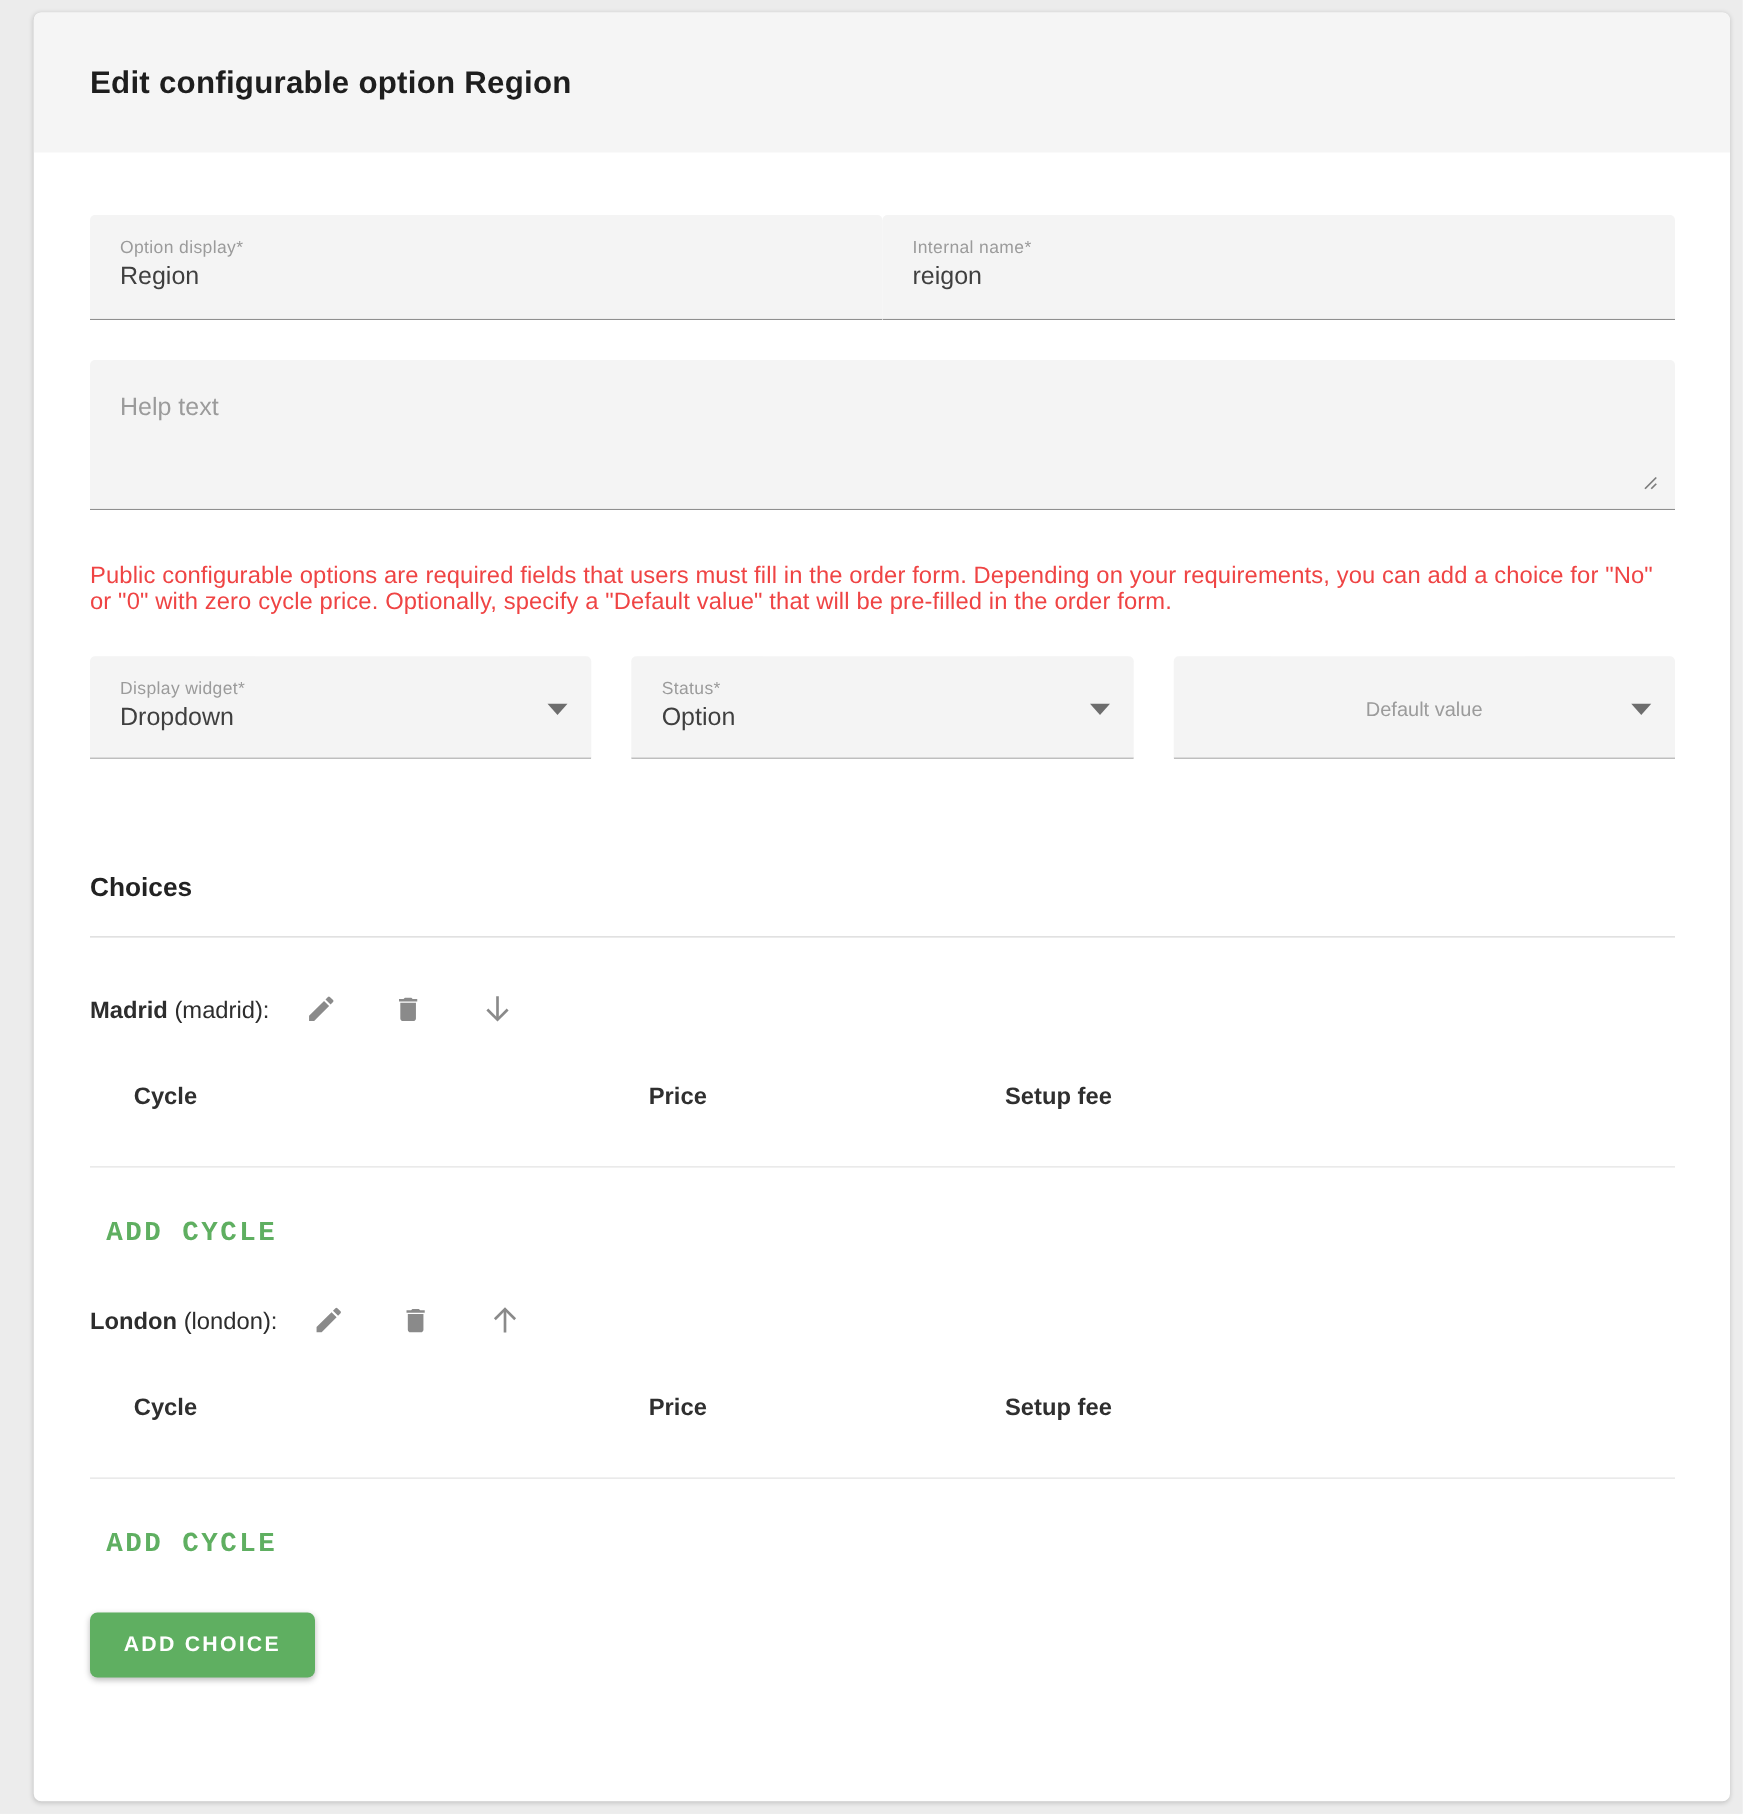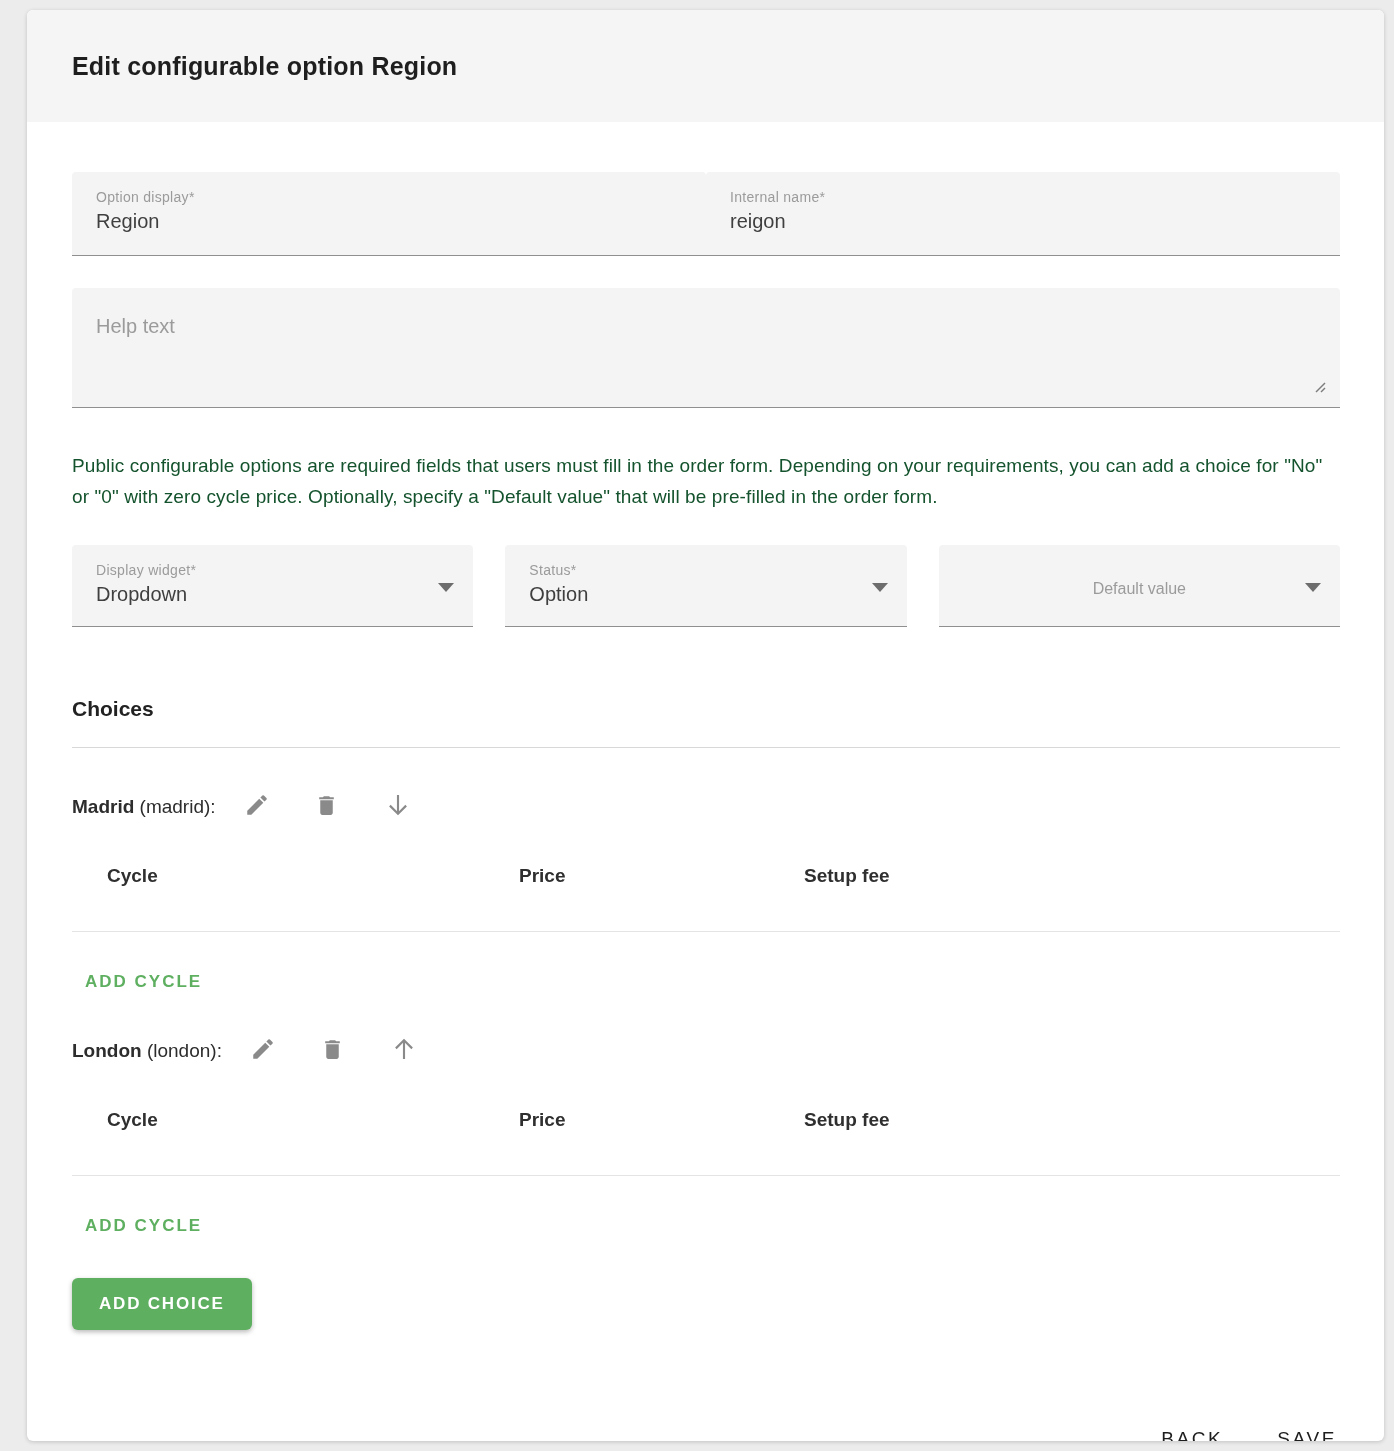--- a/index.html
+++ b/index.html
@@ -38,53 +38,53 @@
     border-bottom:1px solid #8f8f8f; border-radius:4px 4px 0 0; height:120px;
   }
   .textarea-field textarea {
     display:block; width:100%; height:100%; background:transparent; border:none; outline:none;
     resize:none; font-family:inherit; font-size:20px; color:#0f172a; padding:27px 24px;
   }
   .textarea-field textarea::placeholder { color:#9b9b9b; }
   .resize-grip { position:absolute; right:14px; bottom:10px; }
 
   .description {
-    margin-top:42px; font-size:19px; line-height:31px; color:#14532d; letter-spacing:.1px;
+    margin-top:42px; font-size:19px; line-height:21px; color:#ef4444; letter-spacing:.1px;
   }
 
   .selects-row { display:flex; gap:32px; margin-top:33px; }
   .sel {
     position:relative; flex:1; background:#f4f4f4; border-bottom:1px solid #8f8f8f;
     border-radius:4px 4px 0 0; padding:17px 24px 14px; height:82px; cursor:pointer;
   }
   .sel .value { font-size:20px; color:#3f3f3f; margin-top:5px; }
   .sel .empty-label { font-size:16px; color:#9b9b9b; margin-top:18px; display:block;text-align:center; }
   .caret {
     position:absolute; right:19px; top:38px; width:0; height:0;
     border-left:8px solid transparent; border-right:8px solid transparent;
     border-top:9px solid #6d6d6d;
   }
 
-  .choices-heading { margin-top:70px; font-size:21px; font-weight:bold; color:#222; }
+  .choices-heading { margin-top:92px; font-size:21px; font-weight:bold; color:#222; }
   .choices-divider { border:none; border-top:1px solid #d8d8d8; margin-top:26px; }
 
   .choice-head { display:flex; align-items:center; margin-top:42px; }
   .choice-name { font-size:19px; color:#2d2d2d; }
   .choice-name b { font-weight:bold; }
   .icon-btn { background:none; border:none; cursor:pointer; padding:0; margin-left:44px; display:flex; align-items:center; }
   .icon-btn:first-of-type { margin-left:28px; }
 
   .cycle-table { margin-top:42px; border-bottom:1px solid #e4e4e4; padding-bottom:44px; }
   .cycle-head-row { display:grid; grid-template-columns:447px 285px 1fr; }
   .cycle-head-row .cell { font-size:19px; font-weight:bold; color:#2f2f2f; }
   .cycle-head-row .cell:first-child { padding-left:35px; }
 
   .add-cycle {
     display:inline-block; margin:40px 0 0 13px; background:none; border:none; cursor:pointer;
-    font-family:Liberation Sans, sans-serif; font-size:17px; font-weight:bold; letter-spacing:2px; color:#5faf61;text-align:center;
+    font-family:Liberation Mono, monospace; font-size:22px; font-weight:bold; letter-spacing:2px; color:#5faf61;text-align:center;
   }
 
   .add-choice {
     display:inline-block; margin-top:42px; background:#5faf61; border:none; cursor:pointer;
     font-family:inherit; color:#fff; font-size:17px; font-weight:bold; letter-spacing:1.8px;
     padding:16px 27px; border-radius:6px; box-shadow:0 2px 5px rgba(0,0,0,.28);
   }
 
   .footer-actions {
     display:flex; justify-content:flex-end; align-items:center; gap:54px;

